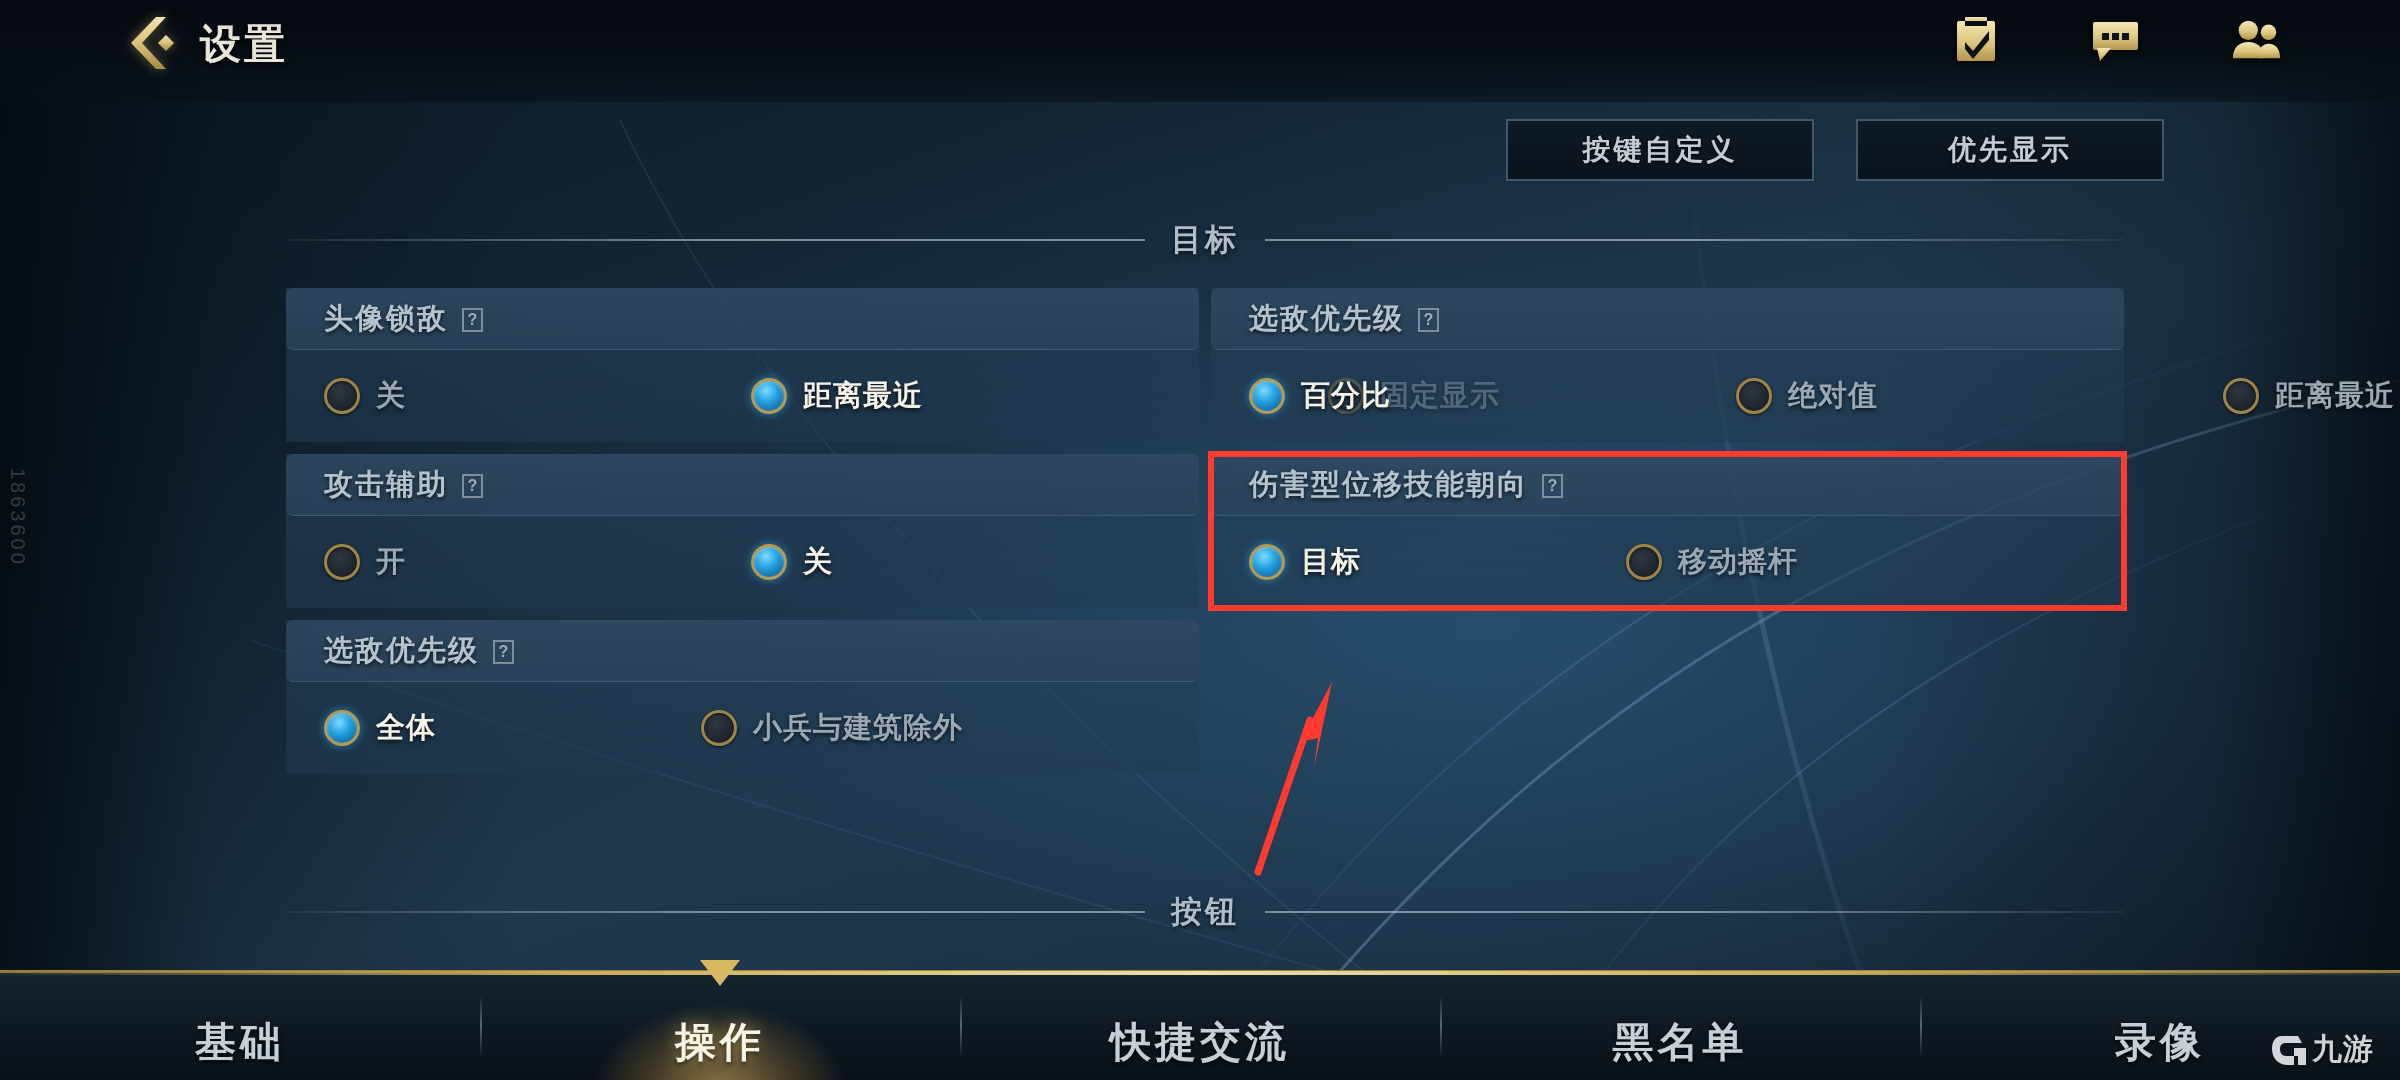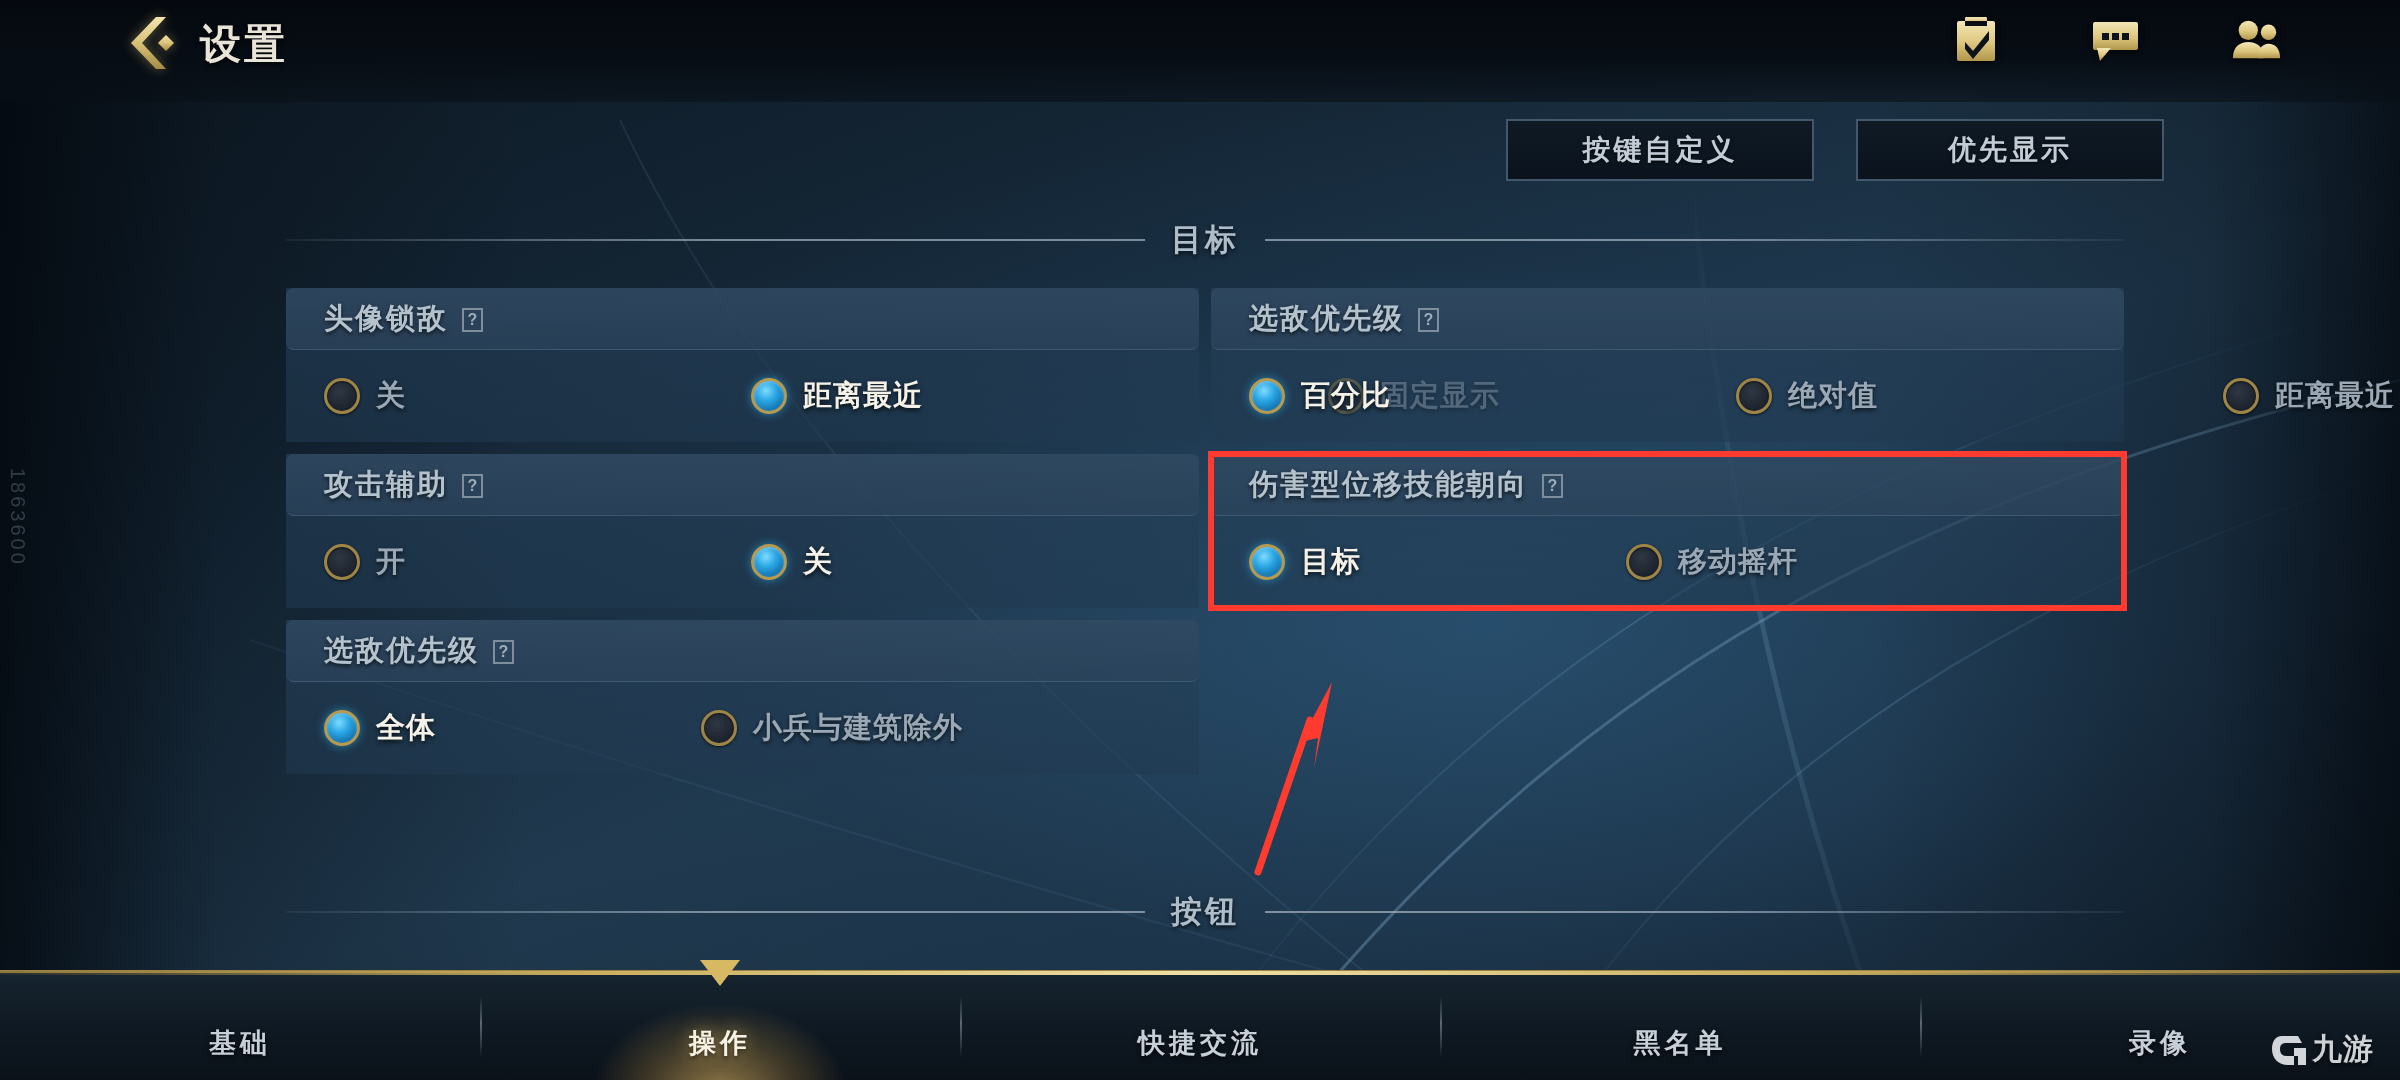--- a/index.html
+++ b/index.html
@@ -130,21 +130,21 @@
   .tab {
     flex:1; height:110px; position:relative;
     display:flex; align-items:center; justify-content:center;
     cursor:pointer;
   }
   .tab + .tab::before {
     content:""; position:absolute; left:0; top:24px; width:2px; height:62px;
     background:linear-gradient(180deg, rgba(140,160,178,0) 0%, rgba(150,170,188,0.55) 45%, rgba(140,160,178,0) 100%);
   }
   .tab-label {
-    font-size:27px; font-weight:bold; letter-spacing:4px; color:#c6cfd8;
+    font-size:41px; font-weight:bold; letter-spacing:4px; color:#c6cfd8;
     text-shadow:0 2px 5px rgba(0,0,0,0.9); position:relative; z-index:3;margin-top:32px;
   }
   .tab.active .tab-label { color:#f6f2e6; text-shadow:0 0 16px rgba(255,214,120,0.55),0 2px 5px rgba(0,0,0,0.9); }
   .tab.active .glow {
     position:absolute; left:50%; transform:translateX(-50%); bottom:0;
     width:330px; height:110px; z-index:1;
     background:radial-gradient(ellipse 170px 120px at 50% 110%, rgba(255,207,110,0.55) 0%, rgba(235,180,80,0.22) 45%, rgba(0,0,0,0) 75%);
   }
   .tab.active .chev {
     position:absolute; left:50%; transform:translateX(-50%); top:-14px; z-index:4;

